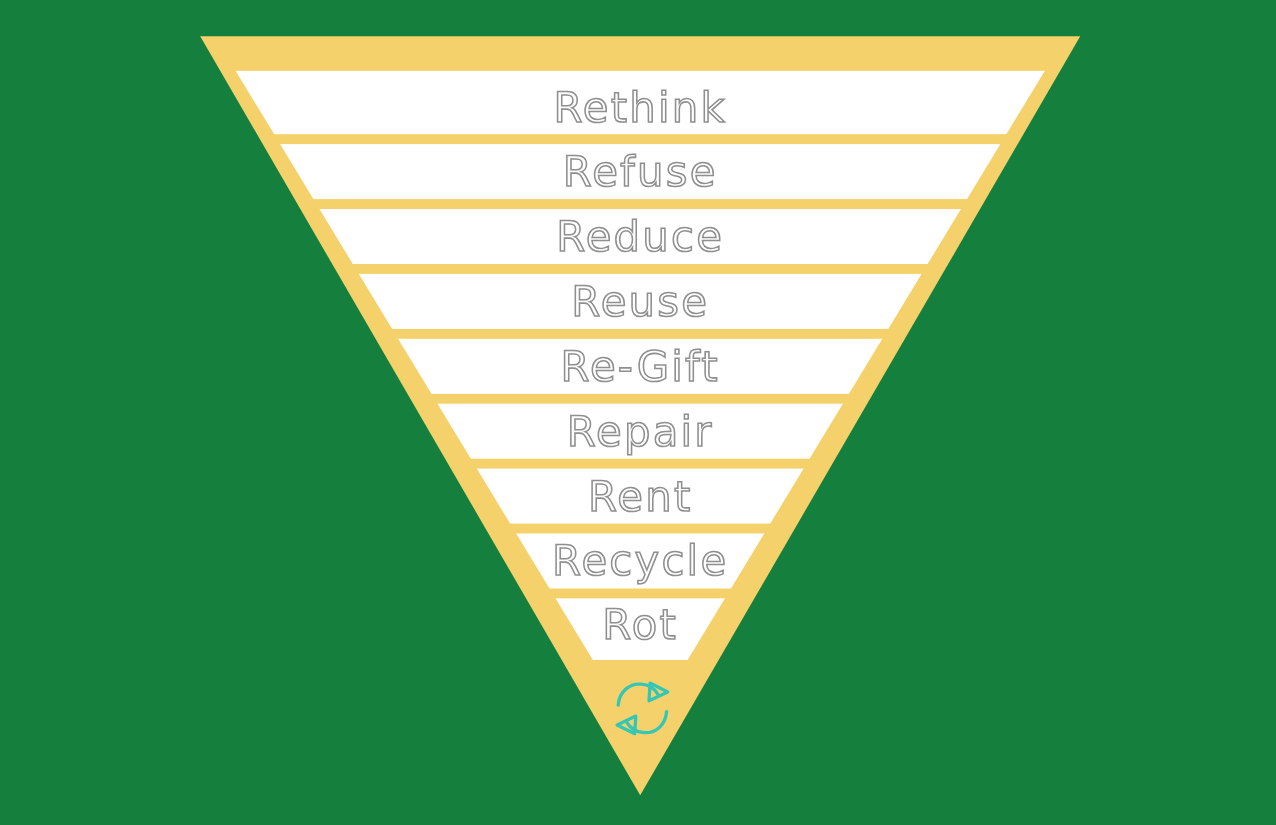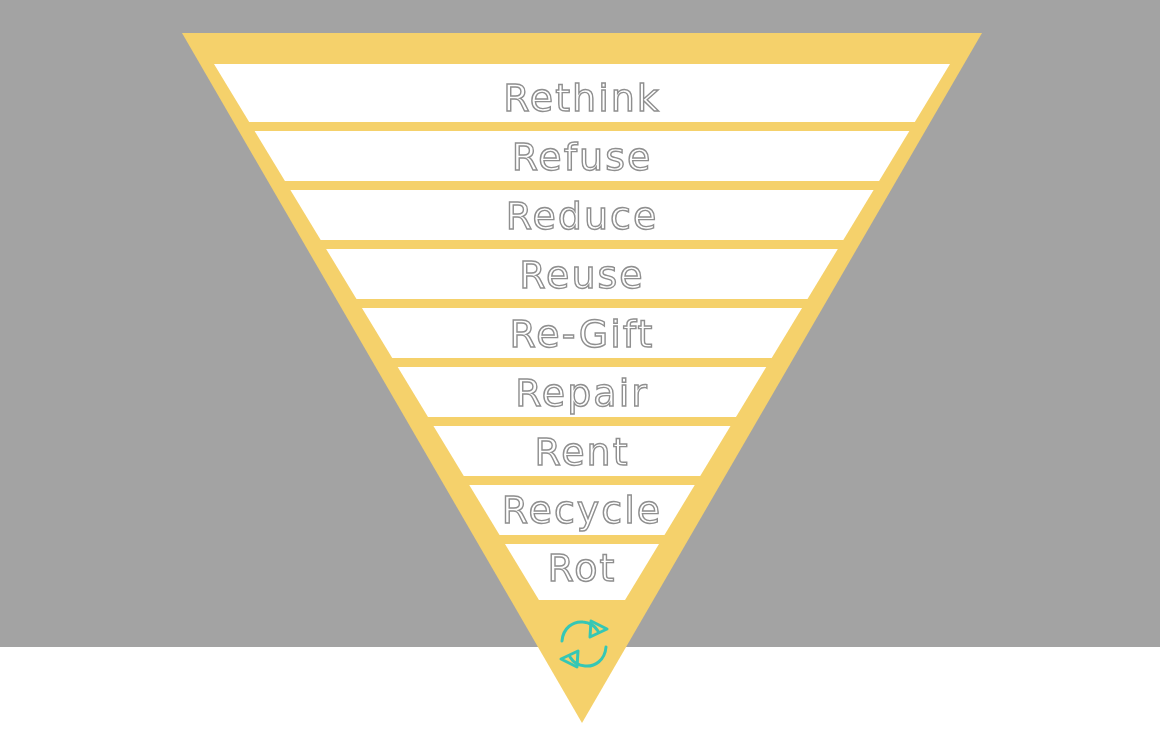--- a/index.html
+++ b/index.html
@@ -6,22 +6,22 @@
     margin: 0;
     padding: 0;
     background: #ffffff;
     width: 1160px;
     height: 750px;
     overflow: hidden;
   }
   .stage {
     position: relative;
     width: 1160px;
-    height: 647px;
-    background: #a3a3a3;
+    height: 750px;
+    background: #15803d;
   }
   svg { display: block; }
   .pyramid-fill { fill: var(--pyramid, #F5D16B); }
   .band { fill: var(--band, #ffffff); }
   .level-label {
     font-family: "DejaVu Sans", sans-serif;
     font-size: 38px;
     letter-spacing: 2px;
     text-anchor: middle;
     fill: var(--label_fill, #ffffff);

